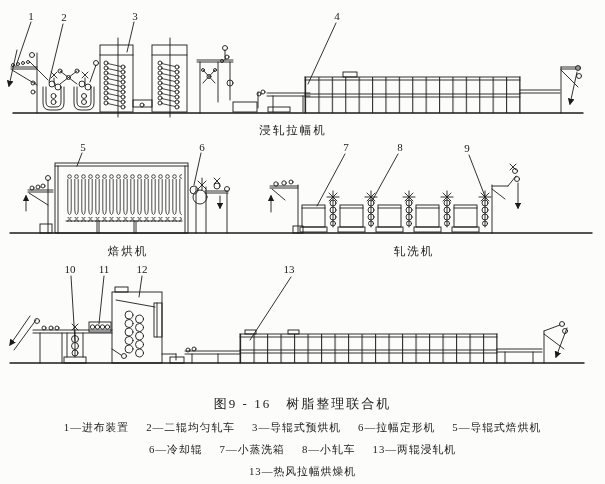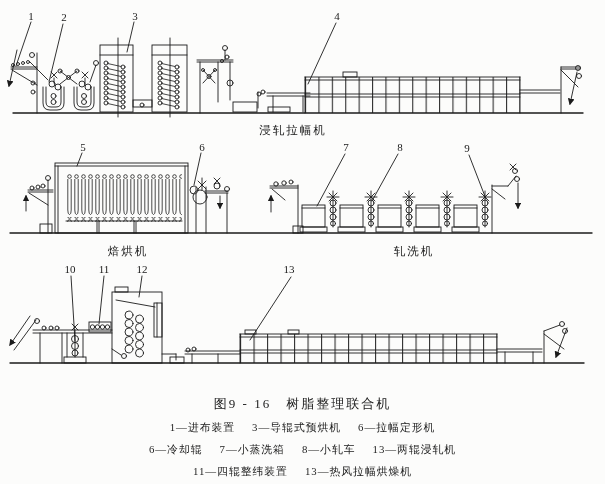--- a/index.html
+++ b/index.html
@@ -462,28 +462,29 @@
       <line x1="291" y1="277" x2="250" y2="340"></line>
     </g>
   </g>
 </svg>
 
 <div class="caption">图9 - 16　树脂整理联合机</div>
 
 <div class="legend">
   <div class="legend-line">
     <span>1—进布装置</span>
+    <span>2—二辊均匀轧车</span>
     <span>3—导辊式预烘机</span>
     <span>6—拉幅定形机</span>
+    <span>5—导辊式焙烘机</span>
   </div>
   <div class="legend-line">
     <span>6—冷却辊</span>
     <span>7—小蒸洗箱</span>
     <span>8—小轧车</span>
     <span>13—两辊浸轧机</span>
   </div>
   <div class="legend-line">
-    <span>11—四辊整纬装置</span>
     <span>13—热风拉幅烘燥机</span>
   </div>
 </div>
 
 </div>
 
 </body></html>

